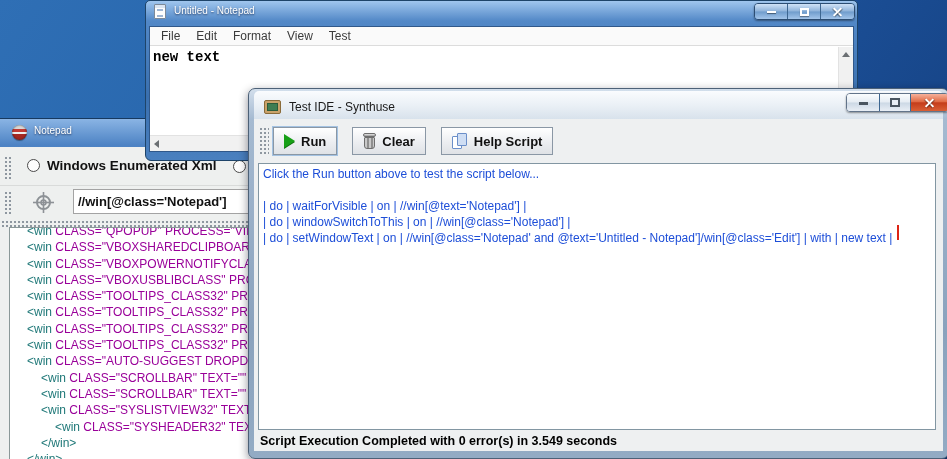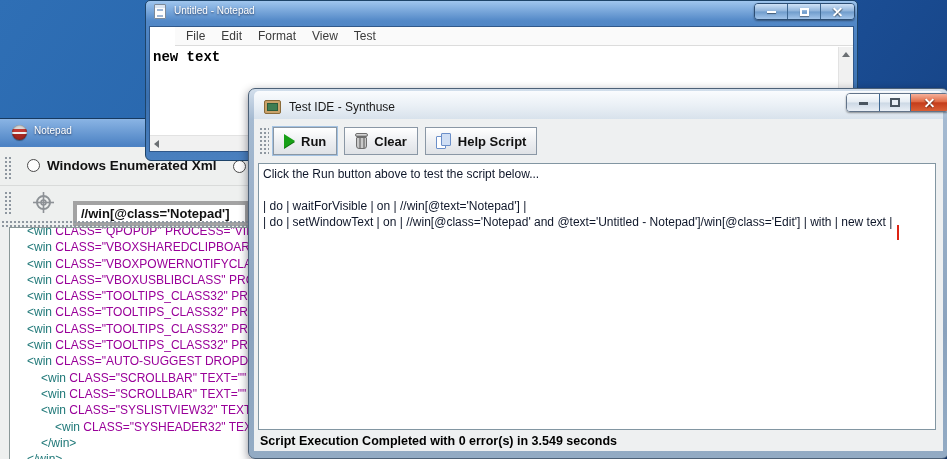--- a/index.html
+++ b/index.html
@@ -19,21 +19,21 @@
   .sy-icon{position:absolute;left:19px;top:6px;width:15px;height:15px;border-radius:50%;
     background:linear-gradient(#d8d8d8 0 4px,#c23a34 4px 7px,#efefef 7px 9px,#a42822 9px 15px);
     box-shadow:inset 0 0 2px rgba(0,0,0,.6),0 1px 1px rgba(0,0,0,.4);}
   .sy-title{position:absolute;left:41px;top:6px;}
   .sy-client{position:absolute;left:4px;right:4px;top:28px;bottom:0;background:#eef0ef;}
   .sy-handle{position:absolute;width:9px;height:24px;}
   .radio{position:absolute;width:13px;height:13px;border:1px solid #4a4a4a;border-radius:50%;background:#fdfdfd;}
   .radio .dot{width:5px;height:5px;background:#111;border-radius:50%;margin:3px;}
   .radio-label{position:absolute;font-weight:bold;font-size:13.5px;color:#111;white-space:nowrap;}
   .xpath-row-line{position:absolute;left:0;right:0;top:38px;border-top:1px solid #d9dbda;}
-  .xpath-input{position:absolute;left:76px;top:54px;width:176px;height:25px;border:4px solid #a3a3a3;
+  .xpath-input{position:absolute;left:76px;top:42px;width:176px;height:25px;border:1px solid #a3a3a3;
     background:#fff;font-family:"Liberation Sans",sans-serif;font-size:13px;font-weight:bold;color:#111;padding:8px 4px;}
   .crosshair{position:absolute;left:36px;top:45px;}
   .dotted-sep{position:absolute;left:0;right:0;top:73px;height:7px;}
   .xml-panel{position:absolute;left:12px;right:-1px;top:80px;bottom:0;background:#fff;
     border:1px solid #8a9898;overflow:hidden;font-size:12px;line-height:16.3px;white-space:nowrap;}
   .xml-lines{margin-top:-5px;}
   .xml-line{white-space:nowrap;}
   
   .win-notepad{left:145px;top:0;width:713px;height:161px;z-index:2;
     background:linear-gradient(#a0c6ee,#5288c7 20px,#3a70af 60%,#4a80bf);
@@ -48,21 +48,21 @@
   .cap{position:relative;display:block;height:100%;
     background:linear-gradient(#cfe2f6,#8fb3da 48%,#6f9ccc 52%,#a3c5ea);border-right:1px solid #3d6690;}
   .cap:last-child{border-right:none;}
   .glyph-min{position:absolute;left:50%;top:50%;width:9px;height:2px;margin:-1px 0 0 -4.5px;background:#fff;box-shadow:0 1px 1px rgba(0,0,0,.45);}
   .glyph-max{position:absolute;left:50%;top:50%;width:9px;height:8px;margin:-4px 0 0 -4.5px;border:2px solid #fff;box-shadow:0 1px 1px rgba(0,0,0,.35);}
   .glyph-x{position:absolute;left:50%;top:50%;width:11px;height:11px;margin:-5.5px 0 0 -5.5px;}
   .glyph-x i,.glyph-x b{position:absolute;left:0;top:4.5px;width:11px;height:2px;background:#fff;box-shadow:0 1px 1px rgba(0,0,0,.4);}
   .glyph-x i{transform:rotate(45deg);} .glyph-x b{transform:rotate(-45deg);}
   .np-client{position:absolute;left:4px;right:4px;top:26px;bottom:9px;background:#fff;box-shadow:0 0 0 1px #30588a;}
   .np-menubar{position:absolute;left:0;right:0;top:0;height:19px;background:#fafafa;border-bottom:1px solid #dcdcdc;
-    display:flex;align-items:center;padding-left:3px;margin-left:25px;}
+    display:flex;align-items:center;padding-left:3px;}
   .np-menu-item{font-size:12px;color:#3b3b3b;padding:0 8px;}
   .np-text{position:absolute;left:0;top:20px;right:15px;bottom:16px;background:#fff;
     font-family:"Liberation Mono","DejaVu Sans Mono",monospace;font-size:14px;font-weight:600;color:#000;padding:2px 0 0 3px;}
   .np-vscroll{position:absolute;right:0;top:20px;bottom:16px;width:15px;background:#f1f1f1;border-left:1px solid #e2e2e2;}
   .np-hscroll{position:absolute;left:0;right:0;bottom:0;height:16px;background:#f1f1f1;border-top:1px solid #e2e2e2;}
   .arr-up{position:absolute;left:3px;top:5px;width:0;height:0;border-left:4px solid transparent;border-right:4px solid transparent;border-bottom:5px solid #6b6f73;}
   .arr-left{position:absolute;left:4px;top:4px;width:0;height:0;border-top:4px solid transparent;border-bottom:4px solid transparent;border-right:5px solid #6b6f73;}
   
   .win-testide{left:248px;top:88px;width:701px;height:371px;z-index:3;
     background:linear-gradient(#d3dfec,#a5baد1 30px,#8aa2bd 65%,#93abc4);
@@ -72,37 +72,37 @@
     background:linear-gradient(#fafcfe,#e9eff5 55%,#d8e2ec);}
   .ti-icon{position:absolute;left:10px;top:9px;width:17px;height:14px;background:#c9a26a;border:1px solid #8a6b3a;border-radius:2px;padding:2px;}
   .ti-icon i{display:block;width:100%;height:100%;background:#3f7d52;border:1px solid #2c5c3a;}
   .ti-title{position:absolute;left:35px;top:9px;font-size:12px;color:#1a1a1a;white-space:nowrap;}
   .ti-cluster{left:597px;top:4px;height:19px;border-color:#62748a;}
   .cap-lite{background:linear-gradient(#fbfdfe,#e5ecf3 48%,#ccd8e5 52%,#e8eef5);}
   .cap-lite .glyph-min2{position:absolute;left:50%;top:50%;width:9px;height:3px;margin:-1px 0 0 -4.5px;background:#4a5560;}
   .cap-lite .glyph-max2{position:absolute;left:50%;top:50%;width:10px;height:9px;margin:-4.5px 0 0 -5px;border:2px solid #4a5560;background:#e8eef5;}
   .cap-close{background:linear-gradient(#f6b19b,#e06b45 45%,#c43d1b 52%,#d95f35);}
   .ti-client{position:absolute;left:5px;right:5px;top:30px;bottom:7px;background:#eef0f1;}
-  .ti-toolbar{position:absolute;left:0;right:0;top:0;height:44px;display:flex;align-items:center;padding-left:19px;gap:7px;}
+  .ti-toolbar{position:absolute;left:0;right:0;top:0;height:44px;display:flex;align-items:center;padding-left:19px;gap:15px;}
   .ti-grip{position:absolute;left:5px;top:8px;width:10px;height:28px;}
   .tbtn{height:28px;display:flex;align-items:center;gap:6px;padding:0 10px;background:linear-gradient(#ffffff,#eceef1 55%,#dfe2e6);
     border:1px solid #8a97a5;font-family:"Liberation Sans",sans-serif;font-size:13px;font-weight:bold;color:#111;}
   .tbtn-run{box-shadow:0 0 0 1px #a3c2e2;}
   .icon-play{width:0;height:0;border-top:7px solid transparent;border-bottom:7px solid transparent;border-left:11px solid #17a017;
     filter:drop-shadow(0 1px 0 #0c6b0c);}
   .icon-trash{position:relative;width:13px;height:16px;}
   .icon-trash .lid{position:absolute;left:0;top:0;width:13px;height:4px;background:linear-gradient(#e8e8e8,#9a9a9a);border:1px solid #6e6e6e;border-radius:2px;}
   .icon-trash .body{position:absolute;left:1px;top:4px;width:11px;height:12px;border:1px solid #6e6e6e;border-radius:1px 1px 3px 3px;
     background:repeating-linear-gradient(90deg,#c9c9c9 0 2px,#8f8f8f 2px 4px);}
   .icon-pages{position:relative;width:16px;height:17px;}
   .icon-pages .pg{position:absolute;width:10px;height:13px;border:1.5px solid #6b8fc9;border-radius:1px;}
   .icon-pages .back{left:0;top:3.5px;background:#fff;}
   .icon-pages .front{left:5.5px;top:0;background:#cfdef4;}
   .script-panel{position:absolute;left:4px;right:7px;top:44px;bottom:21px;background:#fff;border:1px solid #8296a2;overflow:hidden;}
-  .script-lines{padding:2px 4px;font-size:12px;line-height:16px;color:#0f172a;white-space:nowrap;}
+  .script-lines{padding:2px 4px;font-size:12px;line-height:16px;color:#1d4ed8;white-space:nowrap;}
   .caret{position:absolute;left:638px;top:61px;width:2px;height:15px;background:#dd2414;}
   .ti-status{position:absolute;left:0;right:0;bottom:0;height:20px;font-size:12.5px;font-weight:bold;color:#000;padding:3px 0 0 6px;white-space:nowrap;}
 </style>
 </head>
 <body>
 
 <div class="stage">
 
   <div class="win win-synthuse">
     <div class="sy-titlebar">
@@ -229,20 +229,21 @@
               <span class="pg front"></span>
             </span>
           <span>Help Script</span>
         </button>
       </div>
       <div class="script-panel">
         <div class="script-lines" id="scriptLines">
             <div class="script-line">Click the Run button above to test the script below...</div>
             <div class="script-line">&nbsp;</div>
             <div class="script-line">| do | waitForVisible | on | //win[@text='Notepad'] |</div>
+            <div class="script-line">| do | windowSwitchToThis | on | //win[@class='Notepad'] |</div>
             <div class="script-line">| do | setWindowText | on | //win[@class='Notepad' and @text='Untitled - Notepad']/win[@class='Edit'] | with | new text |</div>
           </div>
         <span class="caret"></span>
       </div>
       <div class="ti-status">Script Execution Completed with 0 error(s) in 3.549 seconds</div>
     </div>
   </div>
 
 </div>
 

